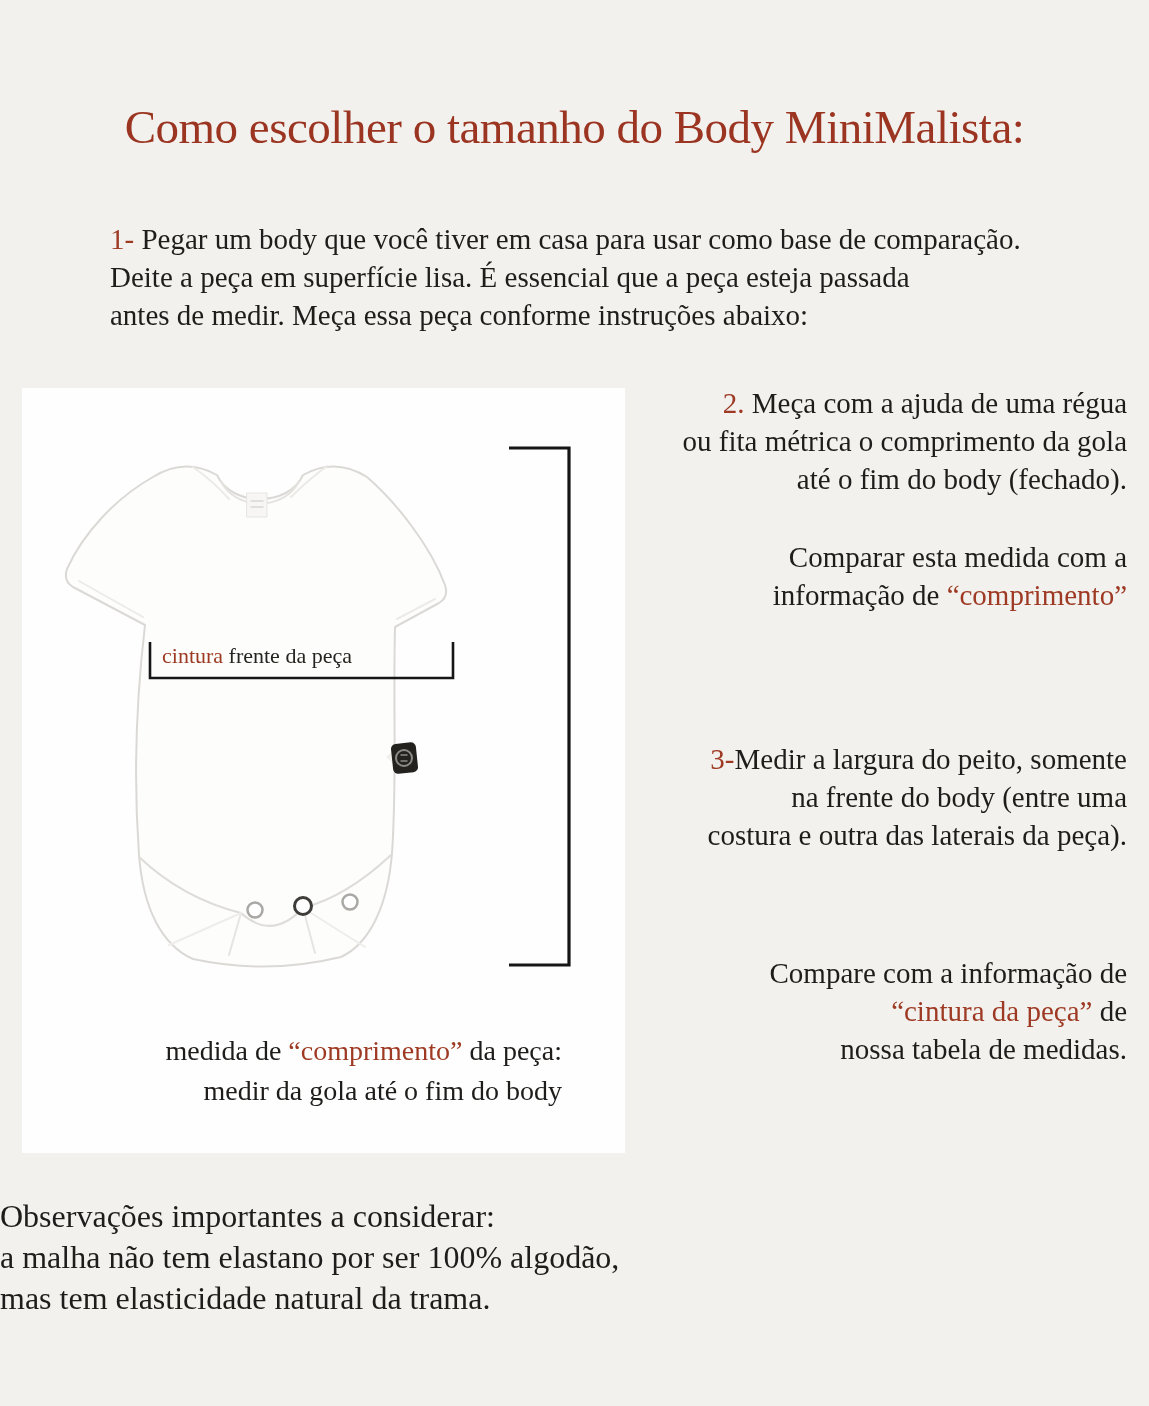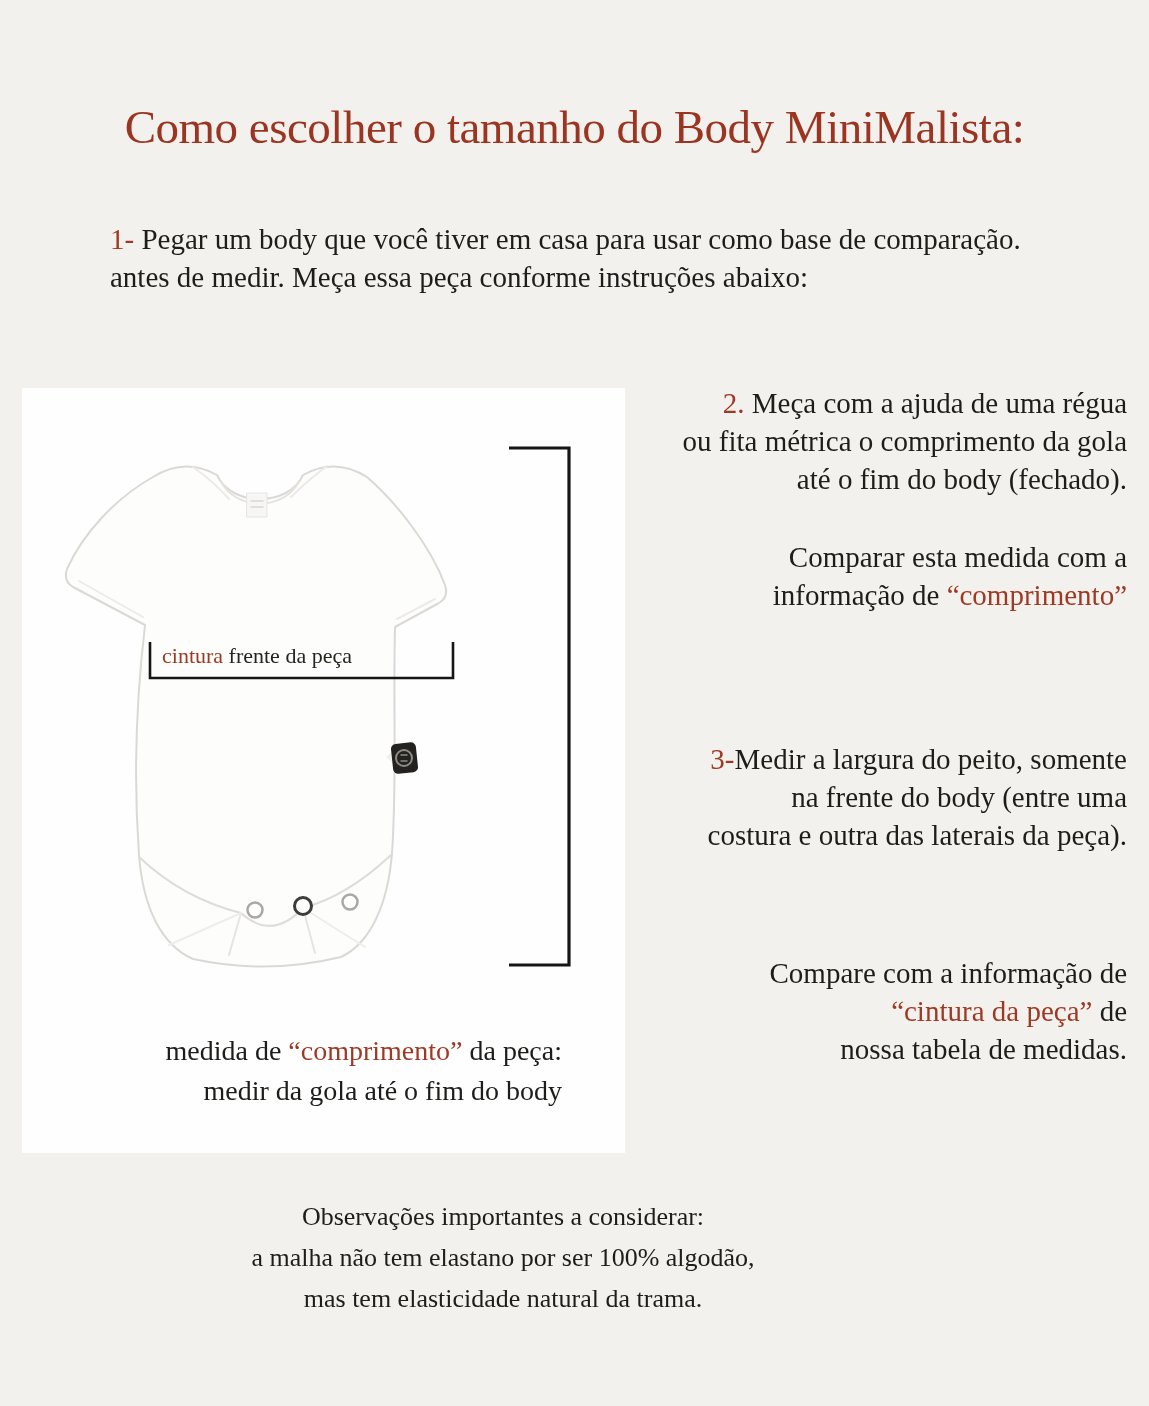--- a/index.html
+++ b/index.html
@@ -35,33 +35,34 @@
   .step-block{
     position:absolute;left:600px;right:22px;
     text-align:right;font-size:29px;line-height:38px;
   }
   .step-2{top:384px;}
   .step-2-compare{top:538px;}
   .step-3{top:740px;}
   .step-3-compare{top:942px;margin-top:12px;}
   .notes{
     position:absolute;top:1196px;left:0;width:1006px;
-    text-align:center;font-size:26px;line-height:41px;
+    text-align:left;font-size:32px;line-height:41px;
   }
   .line{white-space:nowrap;}
 </style>
 </head>
 <body>
 
 <div class="page">
 
   <h1 class="page-title">Como escolher o tamanho do Body MiniMalista:</h1>
 
   <div class="intro">
     <div class="line"><span class="red">1-</span><span> Pegar um body que você tiver em casa para usar como base de comparação.</span></div>
+    <div class="line">Deite a peça em superfície lisa. É essencial que a peça esteja passada</div>
     <div class="line">antes de medir. Meça essa peça conforme instruções abaixo:</div>
   </div>
 
   <div class="photo-box">
     <svg class="diagram-svg" width="603" height="765" viewBox="0 0 603 765" xmlns="http://www.w3.org/2000/svg">
 
       <g transform="translate(23,67)" stroke-linejoin="round" stroke-linecap="round">
         <path d="M108 22 Q140 2 172 20 C186 52 244 52 258 20 Q290 2 322 22
                  C352 48 386 92 400 130 Q404 142 394 148 L350 172
                  C348 250 352 330 347 398 C343 448 326 488 296 502

